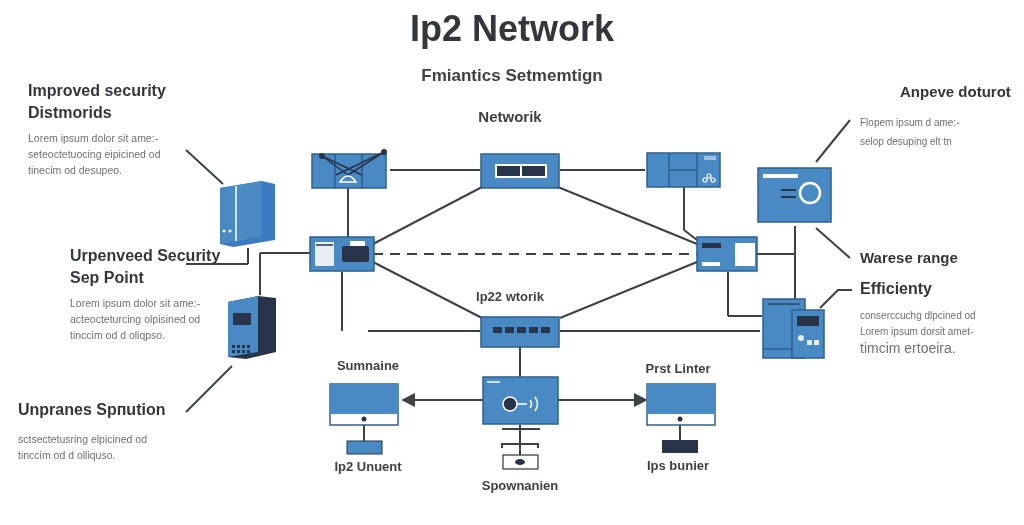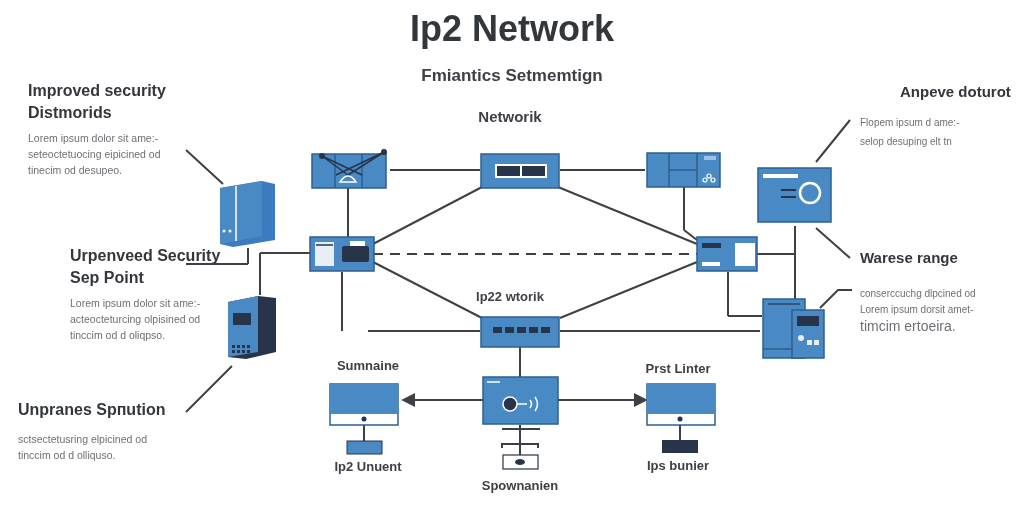--- a/index.html
+++ b/index.html
@@ -47,20 +47,21 @@
 <div class="abs" style="left:860px;top:81px;width:160px;">
   <div class="side-h" style="font-size:15px;margin-left:40px;">Anpeve doturot</div>
   <div style="height:10px"></div>
   <div class="side-p" style="font-size:10px;line-height:19px;">Flopem ipsum d ame:-</div>
   <div class="side-p" style="font-size:10px;line-height:19px;">selop desuping elt tn</div>
 </div>
 <div class="abs" style="left:860px;top:247px;width:160px;">
   <div class="side-h" style="font-size:15px;">Warese range</div>
 </div>
 <div class="abs" style="left:860px;top:278px;width:164px;">
+  <div class="side-h" style="font-size:16px;">Efficienty</div>
   <div style="height:8px"></div>
   <div class="side-p" style="font-size:10px;">conserccuchg dlpcined  od</div>
   <div class="side-p" style="font-size:10px;">Lorem ipsum dorsit amet-</div>
   <div class="side-p" style="font-size:14px;">timcim ertoeira.</div>
 </div>
 
 <div class="abs dev-label" style="left:318px;width:100px;top:358px;">Sumnaine</div>
 <div class="abs dev-label" style="left:318px;width:100px;top:459px;">Ip2 Unuent</div>
 <div class="abs dev-label" style="left:628px;width:100px;top:361px;">Prst Linter</div>
 <div class="abs dev-label" style="left:628px;width:100px;top:458px;">Ips bunier</div>

